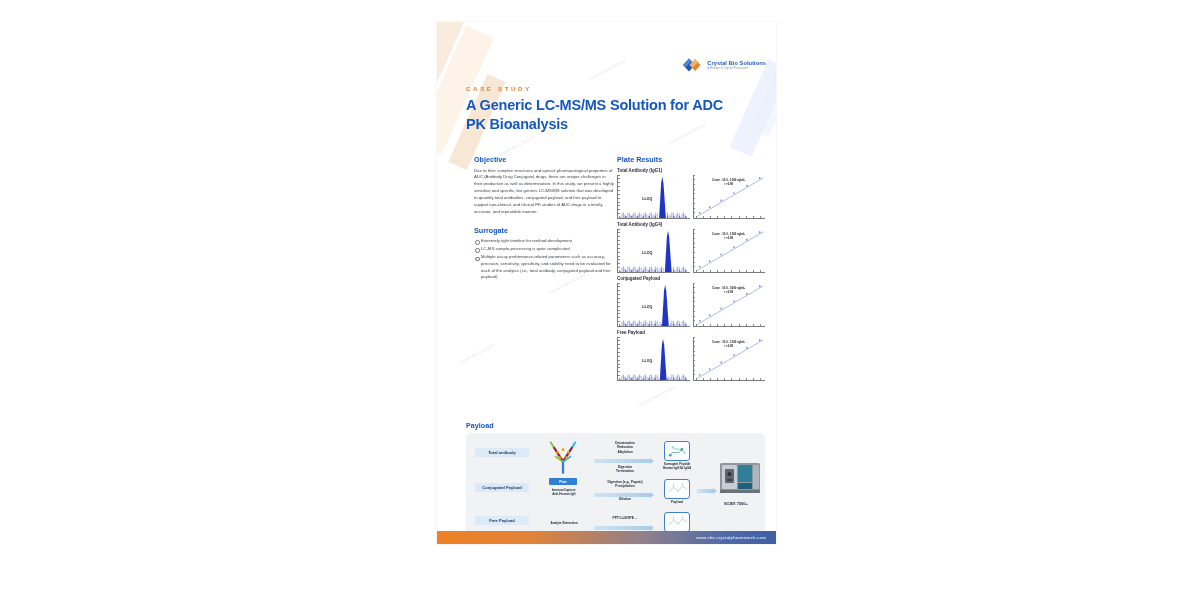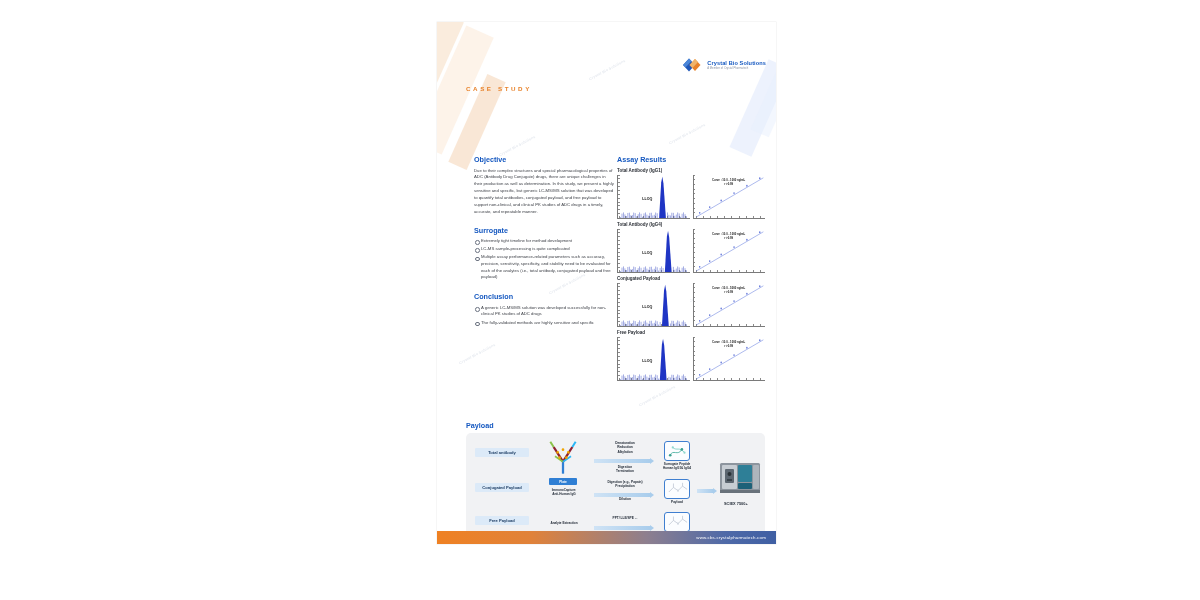--- a/index.html
+++ b/index.html
@@ -161,48 +161,42 @@
             <polygon points="17,22 28,10 34,16 23,28" fill="#f0b36a"></polygon>
             <polygon points="4,22 16,9 21,14 9,27" fill="#4a86d8"></polygon>
           </svg>
         </div>
         <div>
           <div class="logo-text-main">Crystal Bio Solutions</div>
           <div class="logo-text-sub">A Member of Crystal Pharmatech</div>
         </div>
       </div>
       <div class="kicker">CASE STUDY</div>
+      <div class="title">A Generic LC-MS/MS Solution for ADC PK Bioanalysis</div>
     </div>
 
     <div id="colL">
       <div>
         <div class="sec-h">Objective</div>
         <div class="body-p">Due to their complex structures and special pharmacological properties of ADC (Antibody Drug Conjugate) drugs, there are unique challenges in their production as well as determination. In this study, we present a highly sensitive and specific, but generic LC-MS/MS solution that was developed to quantify total antibodies, conjugated payload, and free payload to support non-clinical, and clinical PK studies of ADC drugs in a timely, accurate, and repeatable manner.</div>
       </div>
       <div class="gap-l"></div>
       <div>
         <div class="sec-h">Surrogate</div>
         <ul class="bul">
           <li>Extremely tight timeline for method development</li>
           <li>LC-MS sample-processing is quite complicated</li>
           <li>Multiple assay performance-related parameters such as accuracy, precision, sensitivity, specificity, and stability need to be evaluated for each of the analytes (i.e., total antibody, conjugated payload and free payload)</li>
         </ul>
       </div>
       <div class="gap-l"></div>
-      <div>
-        <div class="sec-h">Conclusion</div>
-        <ul class="bul">
-          <li>A generic LC-MS/MS solution was developed successfully for non-clinical PK studies of ADC drugs</li>
-          <li>The fully-validated methods are highly sensitive and specific</li>
-        </ul>
-      </div>
     </div>
 
     <div id="colR">
-      <div class="sec-h">Assay Results</div>
+      <div class="sec-h">Plate Results</div>
       <div id="panels">
           <div class="panel">
             <div class="panel-title">Total Antibody (IgG1)</div>
             <div class="panel-body">
               <div class="chrom">
                 <div class="ytick" style="left:0;top:0%;width:1.6px;height:.35px"></div>
                 <div class="ytick" style="left:0;top:9%;width:1.6px;height:.35px"></div>
                 <div class="ytick" style="left:0;top:18%;width:1.6px;height:.35px"></div>
                 <div class="ytick" style="left:0;top:27%;width:1.6px;height:.35px"></div>
                 <div class="ytick" style="left:0;top:36%;width:1.6px;height:.35px"></div>

